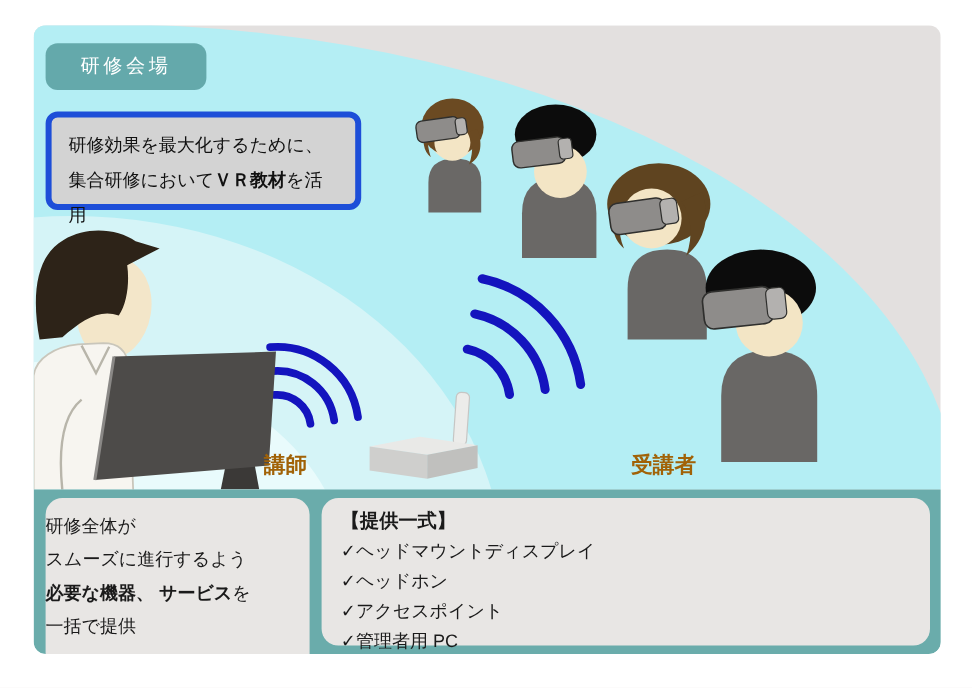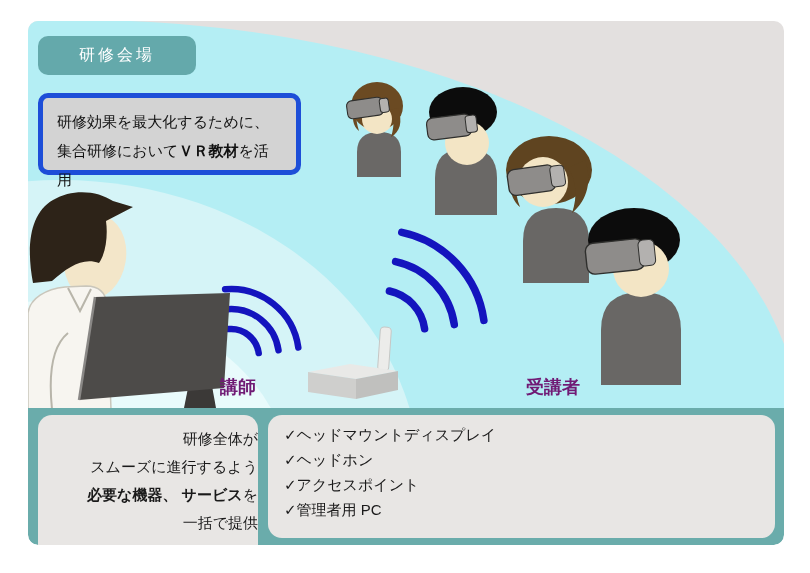--- a/index.html
+++ b/index.html
@@ -4,36 +4,36 @@
 <style>
   * { margin:0; padding:0; box-sizing:border-box; }
   html,body { background:#ffffff; }
   body { font-family:"Liberation Sans","DejaVu Sans",sans-serif; color:#1a1a1a; }
   .page { position:relative; width:810px; height:573px; background:#ffffff; overflow:hidden; }
   .canvas { position:absolute; left:28px; top:21px; width:756px; height:524px;
             border-radius:10px; overflow:hidden; }
   .scene { position:absolute; left:0; top:0; width:756px; height:387px; }
   .scene svg { display:block; }
 
-  .badge { position:absolute; left:10px; top:15px; width:158px; height:39px;
+  .badge { position:absolute; left:10px; top:15px; width:134px; height:39px;
            background:#64a9ab; border-radius:10px; color:#ffffff; font-size:16px;
            letter-spacing:3px; display:flex; align-items:center; justify-content:center; }
   .callout { position:absolute; left:10px; top:72px; width:263px; height:82px;
              background:#d3d3d3; border:5px solid #1d4ed8; border-radius:10px;
              padding:9px 14px; font-size:15px; line-height:29px; color:#111111; }
   .callout b, .summary b { font-weight:bold; }
 
-  .scene-label { position:absolute; font-size:18px; font-weight:bold; color:#701a75; }
+  .scene-label { position:absolute; font-size:18px; font-weight:bold; color:#a16207; }
   .label-instructor { left:192px; top:354px; }
   .label-students  { left:498px; top:354px; }
 
   .band { position:absolute; left:0; top:387px; width:756px; height:137px;
           background:#6aacab; border-radius:0 0 10px 10px; }
   .box { position:absolute; top:7px; background:#e8e6e4; border-radius:14px; }
-  .box-summary { left:10px; width:220px; height:146px; text-align:right;
+  .box-summary { left:10px; width:220px; height:146px; text-align:left;
                  font-size:15px; line-height:28px; padding-top:10px; }
   .box-kit { left:240px; width:507px; height:123px; padding:7px 10px 6px 16px; }
   .kit-heading { font-size:16px; font-weight:bold; line-height:25px; }
   .kit-cols { display:flex; align-items:flex-start; }
   .kit-cols ul { list-style:none; }
   .kit-left  { width:230px; font-size:15px; line-height:25px; }
   .kit-divider { border-left:1px dashed #7a7a7a; margin:3px 0 4px 0; }
   .kit-right { padding-left:14px; font-size:15px; line-height:27px; }
 </style>
 </head>
@@ -142,20 +142,21 @@
     <div class="band">
 
       <div class="box box-summary summary">
         <span>研修全体が</span><br>
         <span>スムーズに進行するよう</span><br>
         <b>必要な機器、 サービス</b><span>を</span><br>
         <span>一括で提供</span>
       </div>
 
       <div class="box box-kit">
+        <div class="kit-heading">【提供一式】</div>
         <div class="kit-cols">
           <ul class="kit-left">
             <li>✓ヘッドマウントディスプレイ</li>
             <li>✓ヘッドホン</li>
             <li>✓アクセスポイント</li>
             <li>✓管理者用 PC</li>
           </ul>
           <div class="kit-divider"></div>
           <ul class="kit-right">
           </ul>

